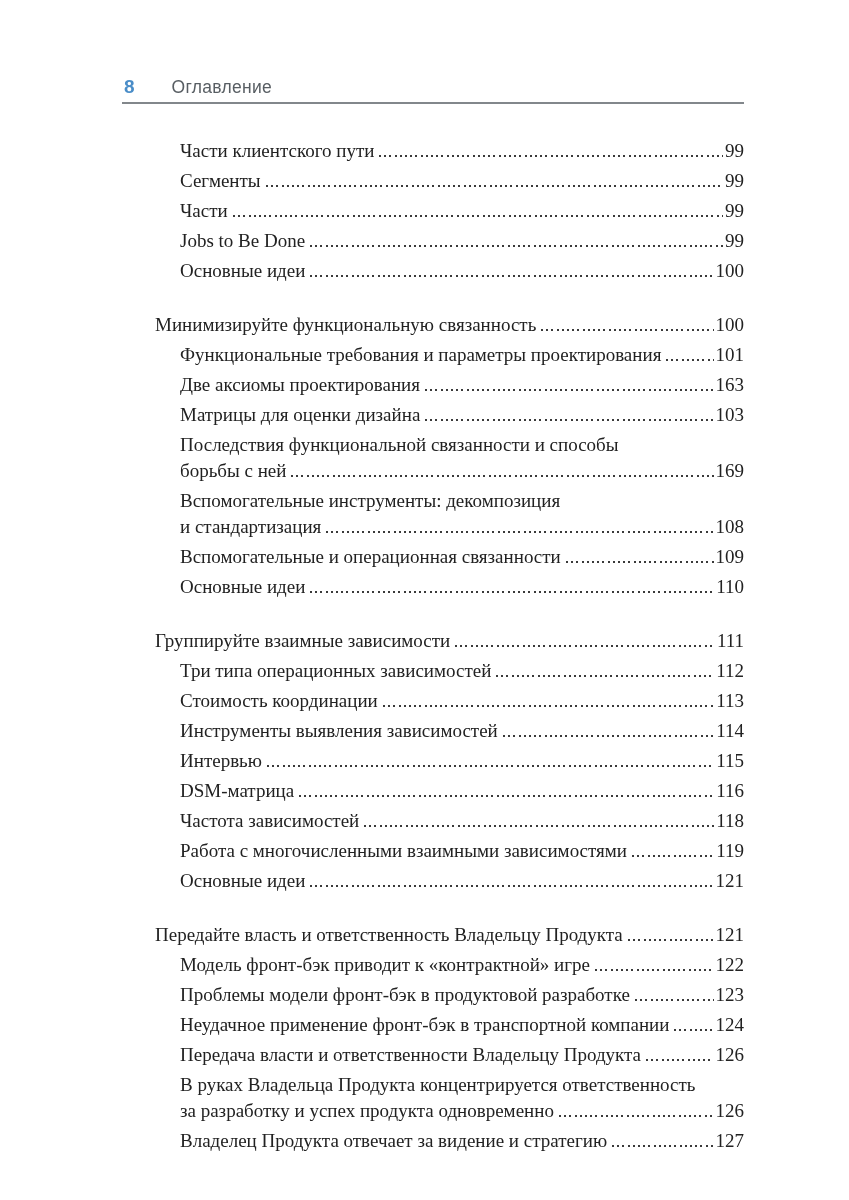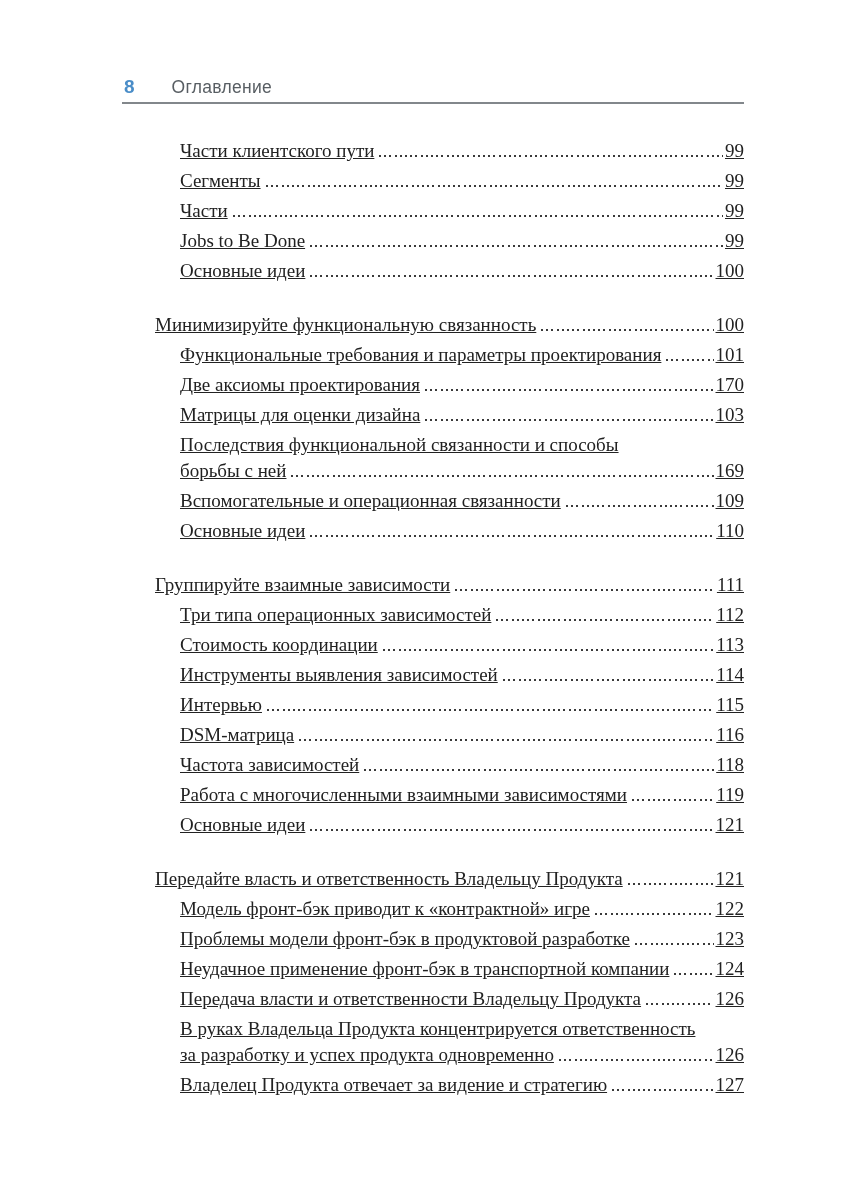--- a/index.html
+++ b/index.html
@@ -55,21 +55,20 @@
     color: var(--body-text, #222222);
     font-size: 19px;
   }
   .toc-entry { margin-bottom: 4px; }
   .toc-entry.level-1 { padding-left: 33px; margin-top: 28px; }
   .toc-entry.level-2 { padding-left: 58px; }
   .toc-line {
     line-height: 26px;
     display: flex;
     align-items: baseline;
-    text-decoration: underline;
   }
   .toc-line .label { white-space: nowrap; }
   .toc-line .dots {
     flex: 1 1 auto;
     min-width: 10px;
     height: 2px;
     margin: 0 2px 0 5px;
     background-image: repeating-linear-gradient(90deg,
       #3a3a3a 0, #3a3a3a 2px, transparent 2px, transparent 5.2px);
   }
@@ -134,21 +133,21 @@
         <div class="toc-line">
           <span class="label">Функциональные требования и параметры проектирования</span>
           <span class="dots"></span>
           <span class="pagenum">101</span>
         </div>
       </div>
       <div class="toc-entry level-2">
         <div class="toc-line">
           <span class="label">Две аксиомы проектирования</span>
           <span class="dots"></span>
-          <span class="pagenum">170</span>
+          <span class="pagenum">163</span>
         </div>
       </div>
       <div class="toc-entry level-2">
         <div class="toc-line">
           <span class="label">Матрицы для оценки дизайна</span>
           <span class="dots"></span>
           <span class="pagenum">103</span>
         </div>
       </div>
       <div class="toc-entry level-2">
@@ -156,20 +155,30 @@
           <span class="label">Последствия функциональной связанности и способы</span>
         </div>
         <div class="toc-line">
           <span class="label">борьбы с ней</span>
           <span class="dots"></span>
           <span class="pagenum">169</span>
         </div>
       </div>
       <div class="toc-entry level-2">
         <div class="toc-line">
+          <span class="label">Вспомогательные инструменты: декомпозиция</span>
+        </div>
+        <div class="toc-line">
+          <span class="label">и стандартизация</span>
+          <span class="dots"></span>
+          <span class="pagenum">108</span>
+        </div>
+      </div>
+      <div class="toc-entry level-2">
+        <div class="toc-line">
           <span class="label">Вспомогательные и операционная связанности</span>
           <span class="dots"></span>
           <span class="pagenum">109</span>
         </div>
       </div>
       <div class="toc-entry level-2">
         <div class="toc-line">
           <span class="label">Основные идеи</span>
           <span class="dots"></span>
           <span class="pagenum">110</span>

